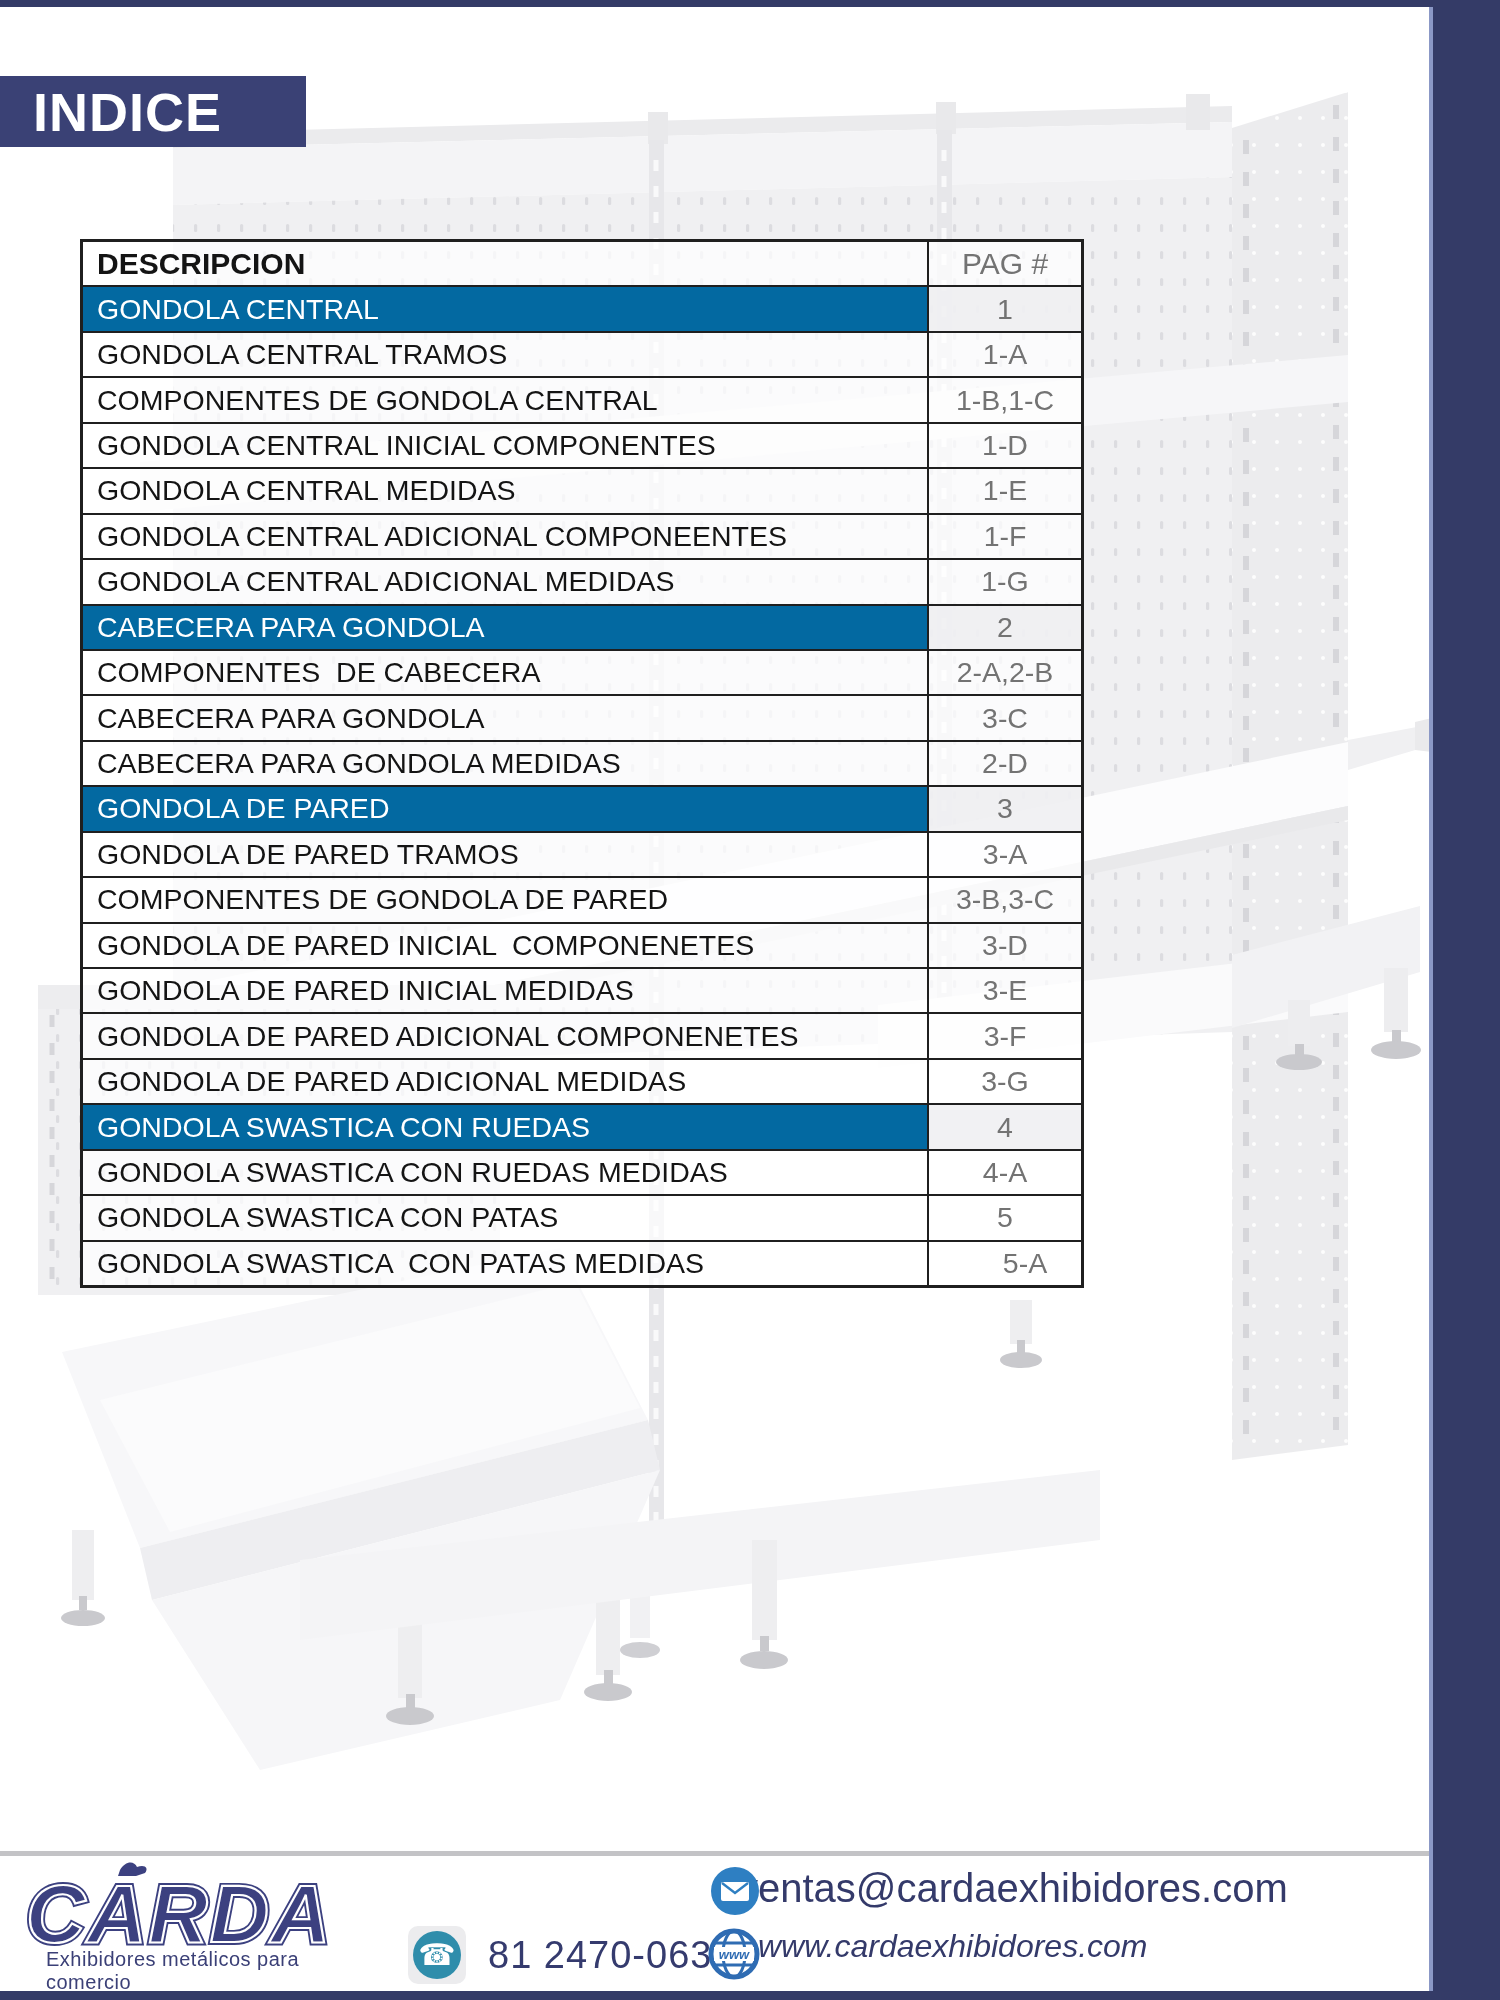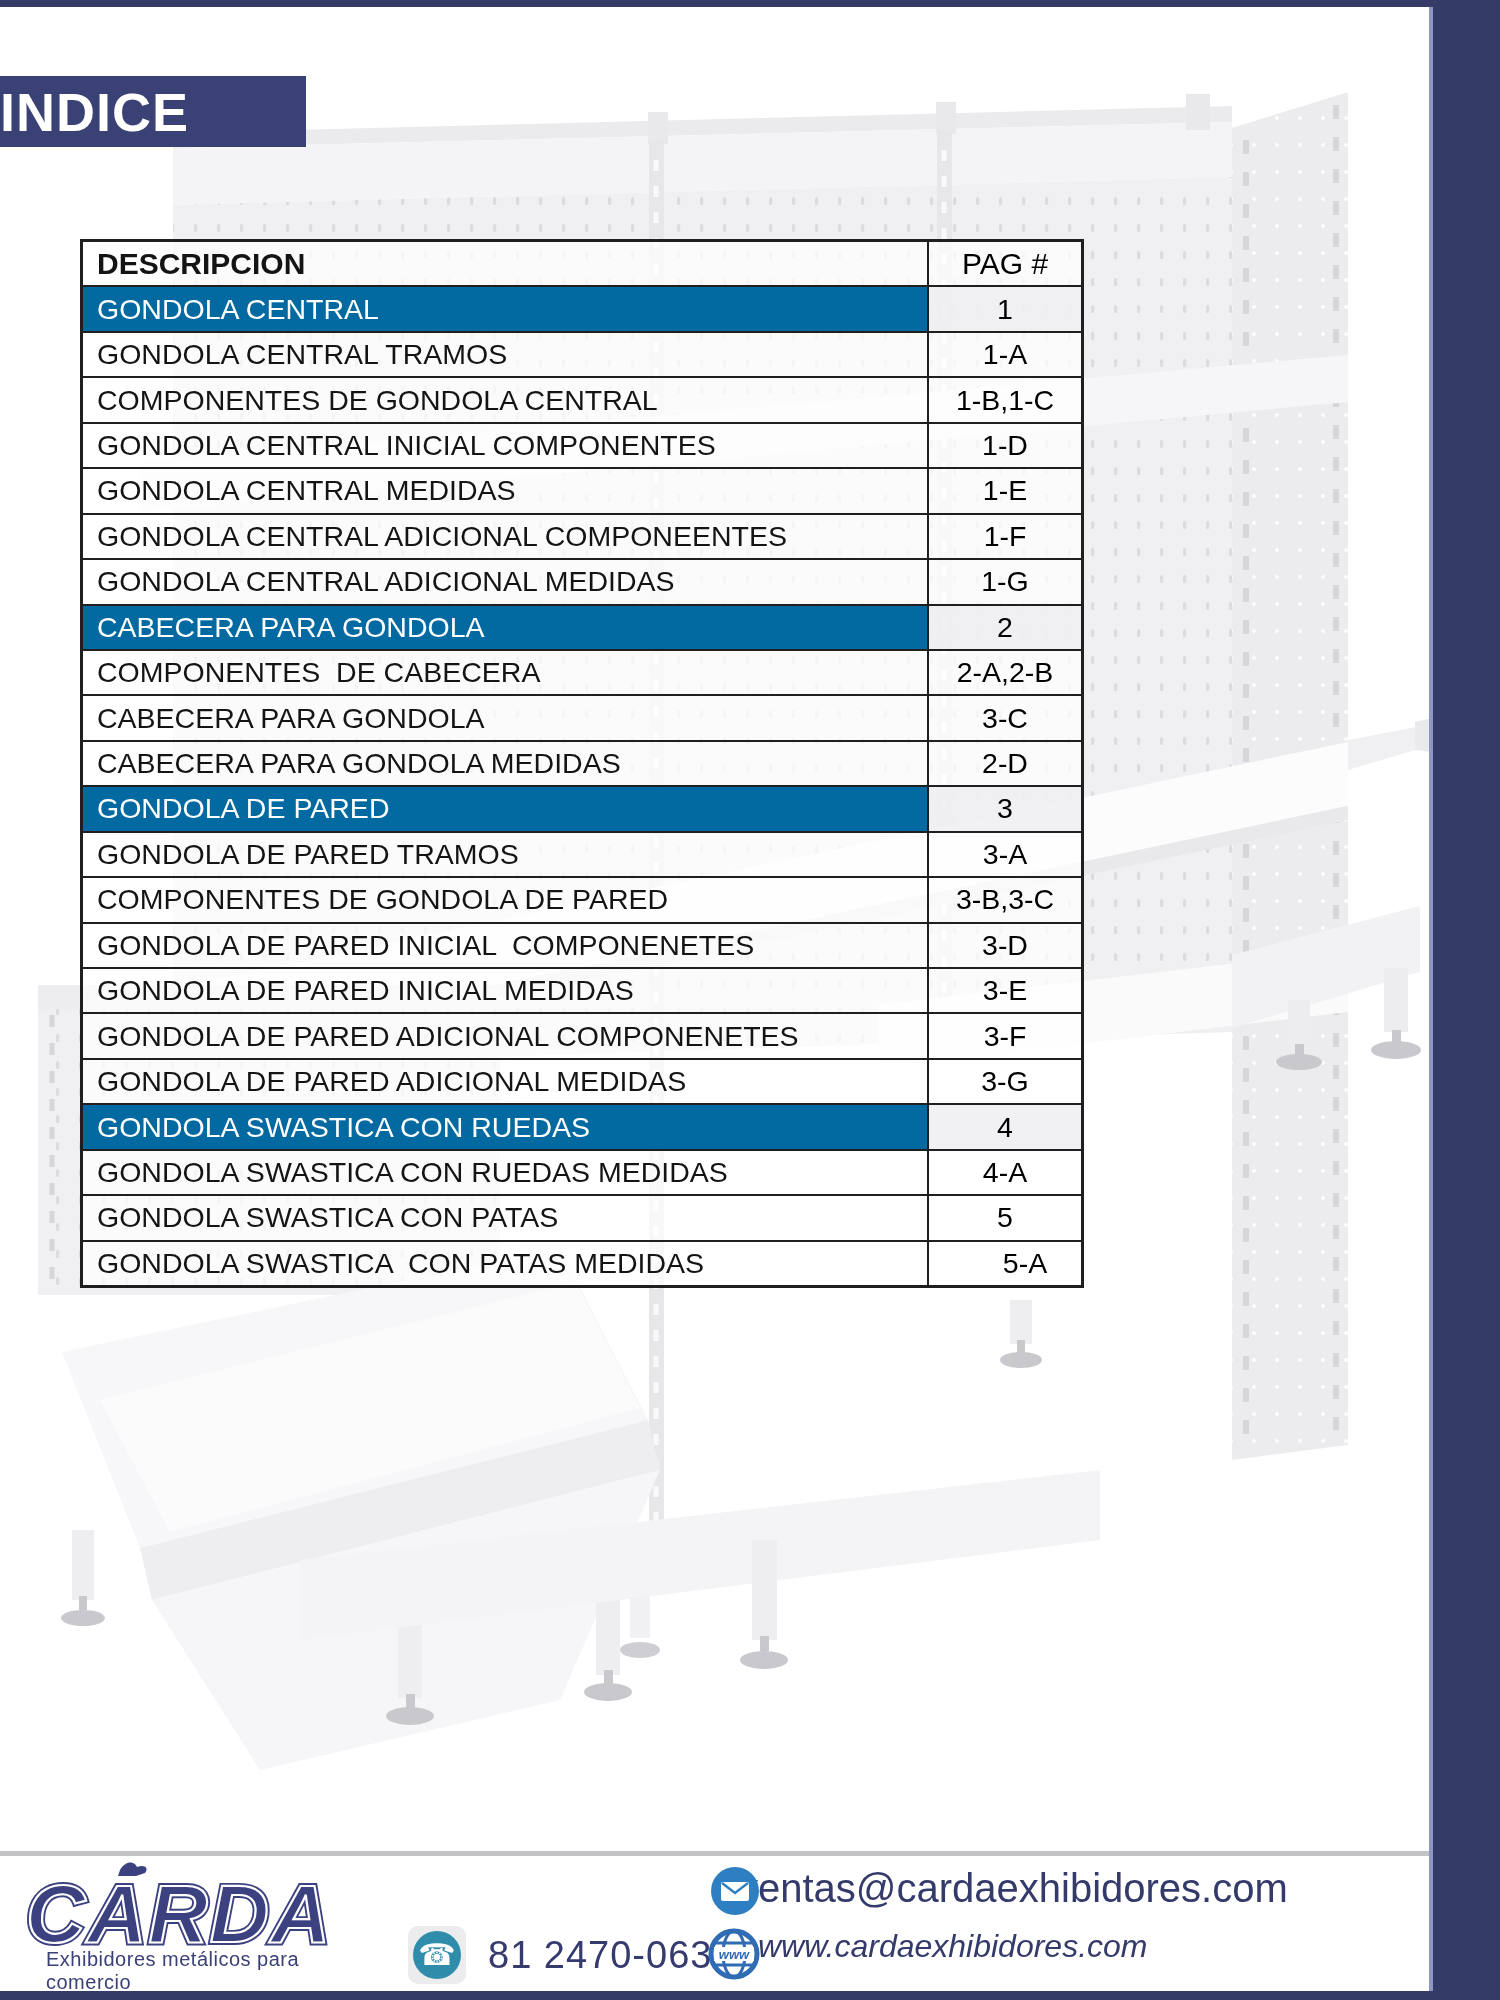--- a/index.html
+++ b/index.html
@@ -12,41 +12,41 @@
   .bottom-strip{position:absolute;left:0;top:1991px;width:1500px;height:9px;background:#343b67;z-index:40;}
   .right-accent{position:absolute;left:1429px;top:0;width:4px;height:2000px;background:#8b98c6;z-index:39;}
   .right-border{position:absolute;left:1433px;top:0;width:67px;height:2000px;background:#343b67;z-index:40;}
 
   
   .title-box{
     position:absolute;left:0;top:76px;width:306px;height:71px;background:#3a4175;z-index:50;
     display:flex;align-items:center;
   }
   .title-box .t{
-    color:#ffffff;font-size:54px;font-weight:bold;letter-spacing:1px;
+    color:#ffffff;font-size:54px;font-weight:bold;letter-spacing:1px;padding-left:33px;
   }
 
   
   .bg-art{position:absolute;left:0;top:0;width:1500px;height:2000px;z-index:1;pointer-events:none;}
 
   
   .index-table{
     position:absolute;left:80px;top:239px;width:1004px;height:1049px;z-index:20;
     border:3px solid #1f1f1f;display:flex;flex-direction:column;box-sizing:border-box;
   }
   .tr{flex:1;display:flex;border-bottom:2px solid #1f1f1f;background:rgba(255,255,255,0.72);min-height:0;}
   .tr:last-child{border-bottom:none;gap:40px;}
   .td-desc{
     width:846px;box-sizing:border-box;border-right:2px solid #1f1f1f;
     display:flex;align-items:center;padding-left:14px;
     font-size:28.5px;color:#141414;white-space:pre;overflow:hidden;
   }
   .td-pag{
     flex:1;display:flex;align-items:center;justify-content:center;
-    font-size:28.5px;color:#000000;
+    font-size:28.5px;color:#737373;
   }
   .tr.header .td-desc{font-weight:bold;font-size:30px;}
   .tr.header .td-pag{font-size:30px;}
   .tr.section .td-desc{background:#0369a1;color:#ffffff;}
   .tr.section .td-pag{background:rgba(236,236,238,0.72);}
 
   
   .footer-sep{position:absolute;left:0;top:1851px;width:1433px;height:5px;background:#c3c3c6;z-index:30;}
   .logo-wrap{position:absolute;left:24px;top:1856px;width:320px;height:100px;z-index:31;}
   .tagline{

